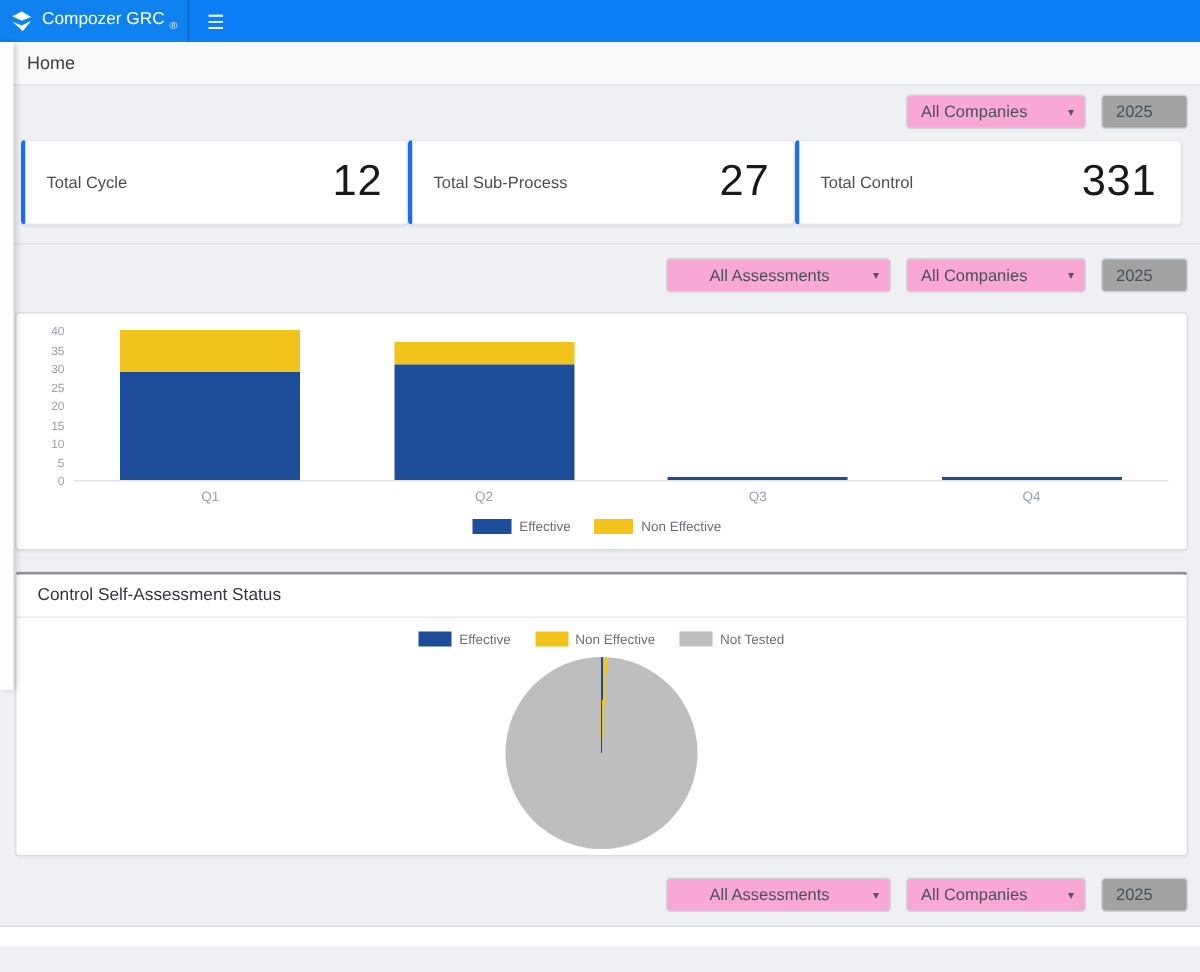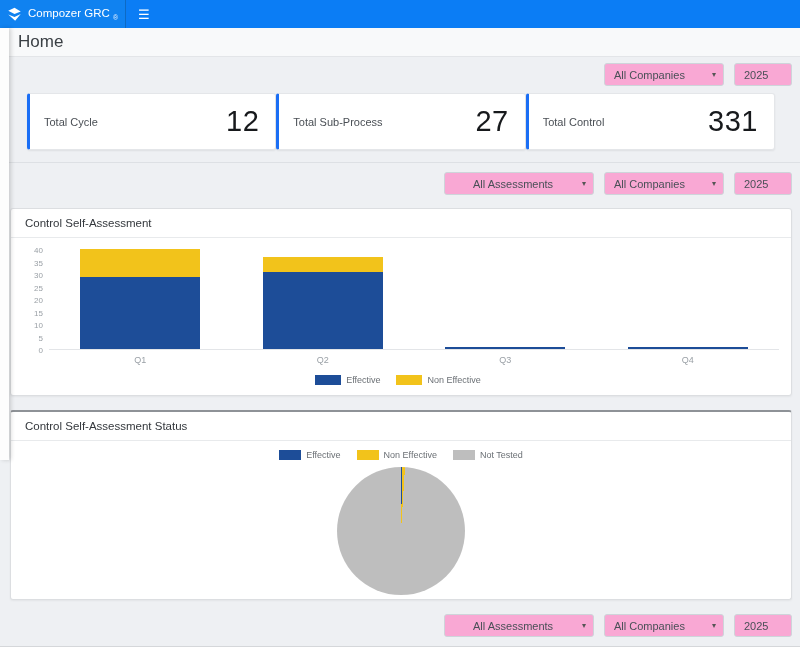--- a/index.html
+++ b/index.html
@@ -14,38 +14,38 @@
   .brand-reg { color:#e8f1ff; font-size:7px; vertical-align:sub; }
   .hamburger { color:#fff; font-size:13px; margin-left:12px; cursor:pointer; background:none; border:none; }
 
   
   .side-strip { position:absolute; left:0; top:28px; width:9px; height:432px;
                 background:#fdfdfd; box-shadow:2px 0 4px rgba(0,0,0,.16); z-index:4; }
 
   
   .breadcrumb { height:29px; background:#f8f9fa; border-bottom:1px solid #e3e5e8;
                 display:flex; align-items:center; padding-left:18px;
-                font-size:17px; color:#3a3f44; }
+                font-size:12px; color:#3a3f44; }
 
   
   .content { padding:0 8px 0 10px; position:relative; }
 
   .filter-row { display:flex; justify-content:flex-end; gap:10px; margin:6px 0 5px; }
   .select { position:relative; height:23px; min-width:120px; background:#f9a8d4;
             border:1px solid #ced4da; border-radius:3px; font-size:11px; color:#495057;
             display:flex; align-items:center; padding:0 24px 0 9px; cursor:pointer; }
   .select.wide { min-width:150px;padding-left:28px; }
   .select .chev { position:absolute; right:7px; top:50%; transform:translateY(-54%);
                   font-size:8px; color:#555; }
-  .year-input { width:58px; height:23px; background:#f9a8d4; border:1px solid #ced4da;
+  .year-input { width:58px; height:23px; background:#a3a3a3; border:1px solid #ced4da;
                 border-radius:3px; font-size:11px; color:#495057; padding:0 9px;
                 font-family:"Liberation Sans", sans-serif; }
 
   
-  .stats-row { display:flex; margin:7px 17px 12px; }
+  .stats-row { display:flex; margin:7px 4px 12px; }
   .stat-card { flex:1; height:57px; background:#fff; border:1px solid #e4e6e9;
                border-left:3px solid #1a6ef5; border-radius:3px;
                box-shadow:0 1px 2px rgba(0,0,0,.07);
                display:flex; justify-content:space-between; align-items:center;
                padding:0 16px 0 14px; }
   .stat-label { font-size:11px; color:#4a4f55; }
   .stat-value { font-size:29px; font-weight:300; color:#17191c; letter-spacing:.5px; }
 
   .full-divider { height:1px; background:#dde0e4; margin:8px -8px 0 -10px; }
 
@@ -143,21 +143,20 @@
       <span class="chev">▾</span>
     </div>
     <div class="select">
       <span>All Companies</span>
       <span class="chev">▾</span>
     </div>
     <input class="year-input" value="2025" style="">
   </div>
 
   <div class="card bar-card">
-    <div class="card-header">Control Self-Assessment</div>
     <div class="bar-body">
       <div class="bar-chart">
         <div class="y-axis" id="yAxis">
             <div class="y-tick" style="bottom: 0%;">0</div>
             <div class="y-tick" style="bottom: 12.5%;">5</div>
             <div class="y-tick" style="bottom: 25%; text-align: right;">10</div>
             <div class="y-tick" style="bottom: 37.5%;">15</div>
             <div class="y-tick" style="bottom: 50%;">20</div>
             <div class="y-tick" style="bottom: 62.5%;">25</div>
             <div class="y-tick" style="bottom: 75%;">30</div>

